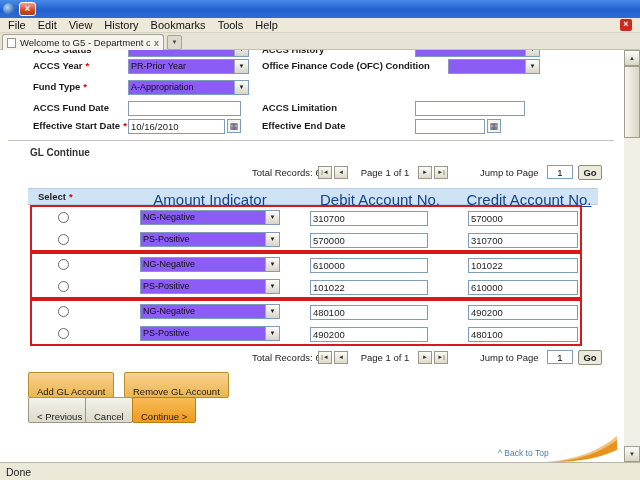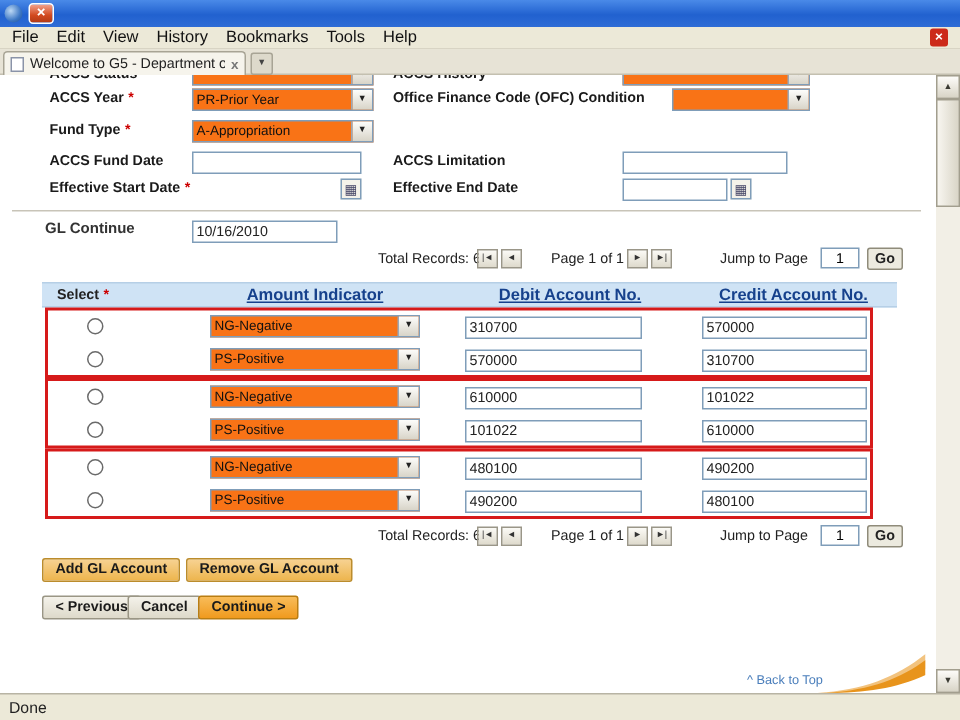--- a/index.html
+++ b/index.html
@@ -33,54 +33,54 @@
   .tabclose{color:#777;font-size:9px;font-weight:bold;cursor:pointer}
   .tablist{position:absolute;left:167px;top:2px;width:15px;height:15px;background:#ddd9cb;border:1px solid #a8a495;
     border-radius:2px;font-size:6px;color:#444;text-align:center;line-height:13px;cursor:pointer}
 
   .viewport{position:absolute;top:50px;left:0;width:624px;height:412px;background:#fff;overflow:hidden}
 
   .flabel{position:absolute;font-size:9.5px;font-weight:bold;color:#1a1a1a;white-space:nowrap}
   .req{color:#cc0000;margin-left:3px}
   .tinput{position:absolute;height:15px;border:1px solid #7f9db9;font-family:"Liberation Sans",sans-serif;
     font-size:9.5px;padding:0 2px;color:#222;background:#fff}
-  .select{position:absolute;height:15px;background:#f97316;border:1px solid #7f9db9;display:flex;align-items:stretch;cursor:pointer}
+  .select{position:absolute;height:15px;background:#8b5cf6;border:1px solid #7f9db9;display:flex;align-items:stretch;cursor:pointer}
   .selval{flex:1;font-size:9px;line-height:13px;padding-left:2px;white-space:nowrap;overflow:hidden;color:#111}
   .selarrow{width:14px;flex:none;background:linear-gradient(#fdfdfb,#d8d4c8);border-left:1px solid #9aa8b8;
     font-size:6px;line-height:13px;text-align:center;color:#222}
   .calbtn{position:absolute;width:14px;height:14px;border:1px solid #7f9db9;background:#f4f2ea;
     font-size:9px;line-height:12px;text-align:center;color:#446;cursor:pointer}
   .hr{position:absolute;left:8px;width:606px;height:1px;background:#c8c4b8}
   .gltitle{position:absolute;left:30px;font-size:10px;font-weight:bold;color:#333}
 
   .pag{position:absolute;left:0;width:615px;height:16px}
   .ptext{position:absolute;top:2px;font-size:9.5px;color:#222;white-space:nowrap}
-  .pcenter{width:62px;text-align:right}
+  .pcenter{width:62px;text-align:center}
   .pbtn{position:absolute;top:1px;width:14px;height:13px;border:1px solid #9a9688;cursor:pointer;
     background:linear-gradient(#fbfaf6,#dedacc);font-size:6px;line-height:11px;text-align:center;color:#333}
   .pinput{position:absolute;top:0;width:26px;height:14px;border:1px solid #7f9db9;font-size:9.5px;
     text-align:center;font-family:"Liberation Sans",sans-serif}
   .gobtn{position:absolute;top:0;width:24px;height:15px;background:#eceadf;border:1px solid #8f8b7a;cursor:pointer;
     font-size:9.5px;font-weight:bold;text-align:center;line-height:13px;border-radius:2px;color:#222}
 
   .thead{position:absolute;left:28px;width:570px;height:17px;background:#cfe3f5;
     border-top:1px solid #b6cfe6;border-bottom:1px solid #b6cfe6}
   .th{position:absolute;top:2px;font-size:9.5px;font-weight:bold;color:#222;white-space:nowrap}
-  .thlink{position:absolute;top:2px;font-size:11px;font-weight:bold;color:#16418c;
+  .thlink{position:absolute;top:2px;font-size:15px;font-weight:normal;color:#16418c;
     text-decoration:underline;text-align:center;cursor:pointer;white-space:nowrap}
 
   .grow{position:absolute;left:28px;width:570px;height:20px}
   .radio{position:absolute;left:30px;top:4px;width:11px;height:11px;border:1px solid #6a6a6a;
     border-radius:50%;background:#fff;cursor:pointer}
   .rsel{left:112px;top:2px;width:140px}
   .rdebit{left:282px;top:3px;width:118px}
   .rcredit{left:440px;top:3px;width:110px}
   .redbox{position:absolute;left:30px;width:552px;height:47px;border:2px solid #d61a1a}
 
-  .btn{position:absolute;height:16px;font-size:9.5px;font-weight:bold;line-height:14px;padding:0 8px;
+  .btn{position:absolute;height:16px;font-size:9.5px;font-weight:normal;line-height:14px;padding:12px 8px;
     border-radius:2px;color:#1a1a1a;white-space:nowrap;cursor:pointer}
   .btn.tan{background:linear-gradient(#f7d292,#edb54d);border:1px solid #bb8c2c}
   .btn.gray{background:linear-gradient(#f4f2ea,#ddd9ca);border:1px solid #9a9685}
   .btn.orange{background:linear-gradient(#f8bc59,#f09a1e);border:1px solid #b97d12}
   .backtop{position:absolute;font-size:8.5px;color:#4a7ebb;cursor:pointer}
   .swoosh{position:absolute;left:545px;top:384px;width:72px;height:28px}
 
   .scrollbar{position:absolute;top:50px;left:624px;width:16px;height:412px;background:#f2efe6}
   .sbtn{position:absolute;left:0;width:16px;height:16px;border:1px solid #a29e8e;cursor:pointer;
     background:linear-gradient(#fdfcf9,#d8d4c6);font-size:6px;line-height:14px;text-align:center;color:#3a3a32}
@@ -158,21 +158,21 @@
     </div>
 
     <span class="flabel" style="left:33px;top:52px">ACCS Fund Date</span>
     <input class="tinput" style="left: 128px; top: 51px; width: 113px;" value="">
     <span class="flabel" style="left:262px;top:52px">ACCS Limitation</span>
     <input class="tinput" style="left: 415px; top: 51px; width: 110px;" value="">
 
     <span class="flabel" style="left:33px;top:70px">
       <span>Effective Start Date</span><span class="req">*</span>
     </span>
-    <input class="tinput" style="left: 128px; top: 69px; width: 97px; margin-top: 28px;" value="10/16/2010">
+    <input class="tinput" style="left: 128px; top: 69px; width: 97px;" value="10/16/2010">
     <span class="calbtn" style="left:227px;top:69px">▦</span>
     <span class="flabel" style="left:262px;top:70px">Effective End Date</span>
     <input class="tinput" style="left: 415px; top: 69px; width: 70px;" value="">
     <span class="calbtn" style="left:487px;top:69px">▦</span>
 
     <div class="hr" style="top:90px"></div>
     <span class="gltitle" style="top:97px">GL Continue</span>
 
     <div class="pag" style="top:115px">
       <span class="ptext" style="left:252px">

